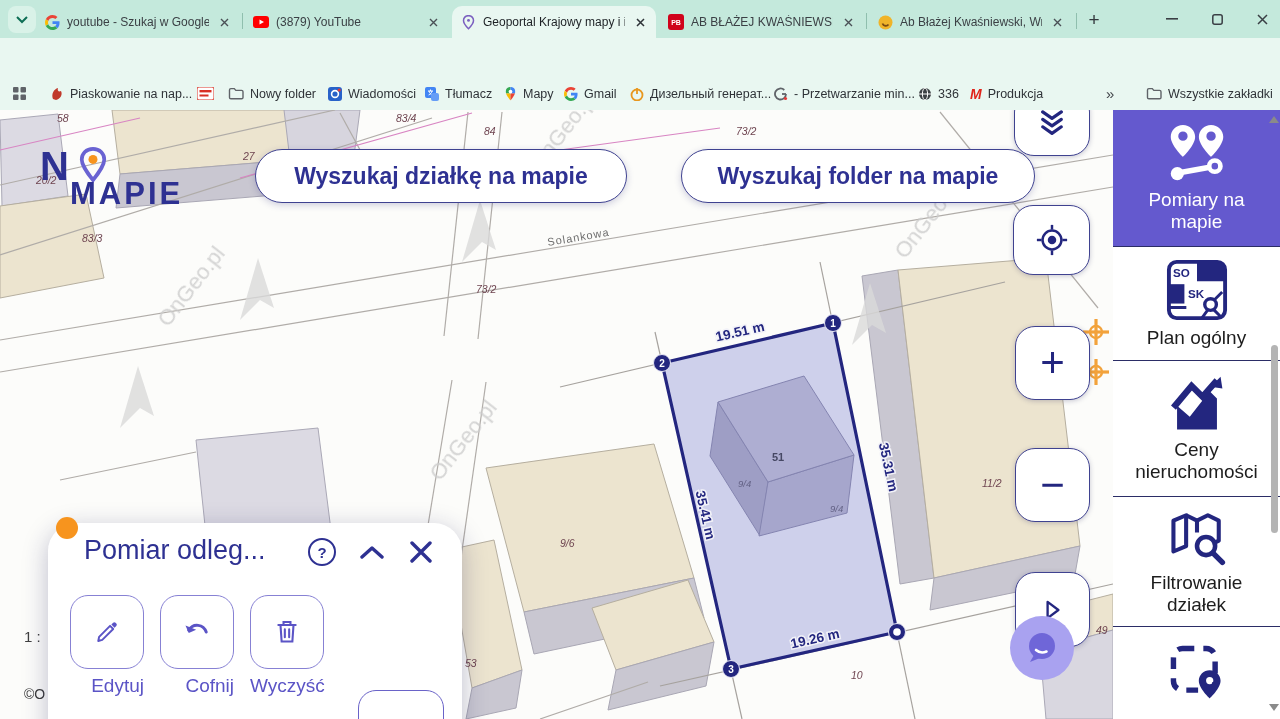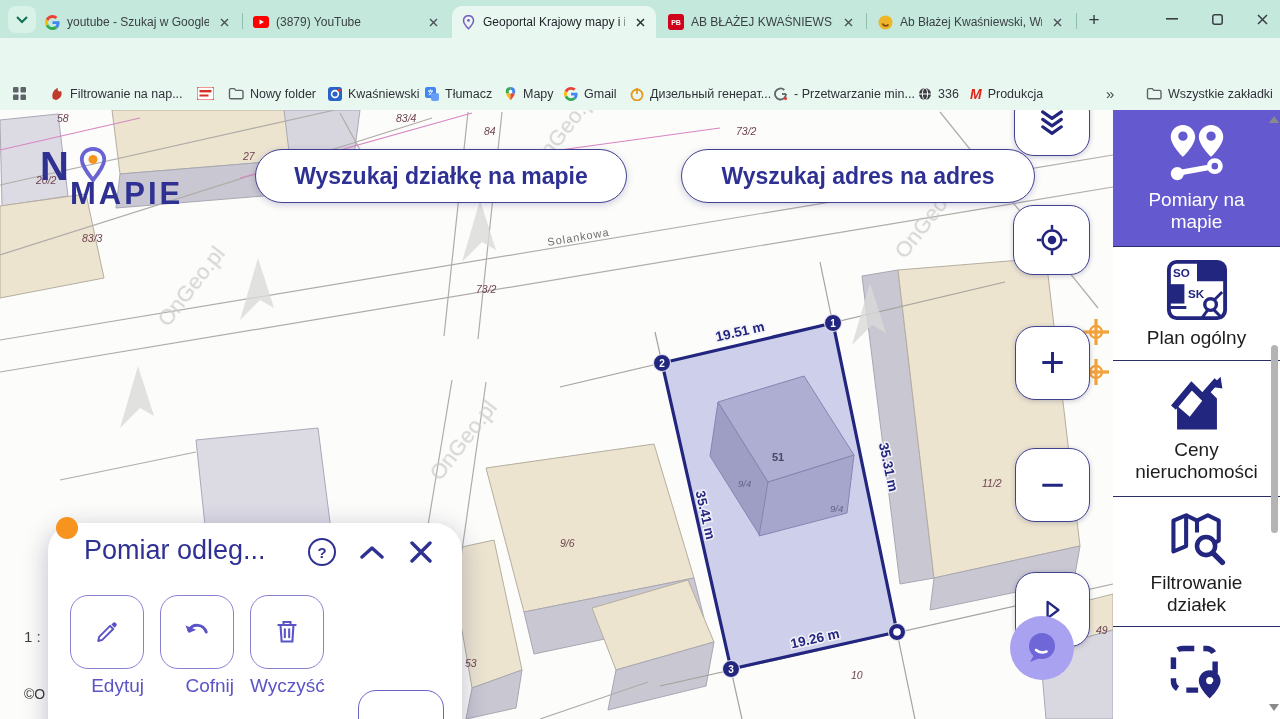--- a/index.html
+++ b/index.html
@@ -219,42 +219,42 @@
           <rect x="8.5" y="8.5" width="5.5" height="5.5" rx="1"></rect>
         </g>
       </svg>
     </div>
   <div class="vsep" style="left:37px;top:84px"></div>
 
   <div class="bm" style="left:50px">
       <svg width="14" height="14">
         <path d="M3 12 C1 7 4 2 8 1 C7 4 9 5 11 4 C13 8 10 12 6 13 Z" fill="#c0392b"></path>
       </svg>
-      <span>Filtrowanie na nap...</span>
+      <span>Piaskowanie na nap...</span>
     </div>
   <div class="bm" style="left:197px">
       <svg width="17" height="13">
         <rect width="17" height="13" rx="2" fill="#fff" stroke="#d93025"></rect>
         <rect x="2.5" y="3" width="12" height="2.4" fill="#d93025"></rect>
         <rect x="2.5" y="7.5" width="9" height="2" fill="#d93025"></rect>
       </svg>
     </div>
   <div class="bm" style="left:228px">
       <svg width="16" height="13">
         <path d="M1.5 3 c0-.8.6-1.4 1.4-1.4 h3.4 l1.5 1.8 h5.8 c.8 0 1.4.6 1.4 1.4 v5.6 c0 .8-.6 1.4-1.4 1.4 H2.9 c-.8 0-1.4-.6-1.4-1.4 Z" fill="none" stroke="#5f6368" stroke-width="1.4"></path>
       </svg>
       <span>Nowy folder</span>
     </div>
   <div class="bm" style="left:328px">
       <svg width="14" height="14">
         <rect width="14" height="14" rx="3" fill="#2962c9"></rect>
         <circle cx="7" cy="7" r="3.4" fill="none" stroke="#fff" stroke-width="1.6"></circle>
         <circle cx="11.2" cy="3" r="1.6" fill="#e53935"></circle>
       </svg>
-      <span>Kwaśniewski</span>
+      <span>Wiadomości</span>
     </div>
   <div class="bm" style="left:425px">
       <svg width="14" height="14">
         <rect width="11" height="11" rx="2" fill="#4285f4"></rect>
         <path d="M3 4 h5 M5.5 2.5 v1.5 M4 4 c.4 2 1.6 3.4 3.4 4 M7 4 c-.4 2-1.6 3.4-3.4 4" stroke="#fff" stroke-width="1" fill="none"></path>
         <rect x="6" y="6" width="8" height="8" rx="2" fill="#669df6"></rect>
       </svg>
       <span>Tłumacz</span>
     </div>
   <div class="bm" style="left:504px">
@@ -447,21 +447,21 @@
   <div class="abs" style="left:40px;top:34px;width:175px;height:76px">
     <span class="abs" style="left:0;top:0;font-size:40px;font-weight:800;color:#2e3192">N</span>
     <svg class="abs" style="left:38px;top:2px" width="30" height="38" viewBox="0 0 24 30">
         <path d="M12 2 C6.5 2 3 6 3 10.5 C3 16 12 27 12 27 C12 27 21 16 21 10.5 C21 6 17.5 2 12 2 Z" fill="none" stroke="#6a63d2" stroke-width="3"></path>
         <circle cx="12" cy="10.5" r="3.6" fill="#f7941e"></circle>
       </svg>
     <span class="abs" style="left:30px;top:32px;font-size:31px;font-weight:800;color:#2e3192;letter-spacing:3px">MAPIE</span>
   </div>
 
   <div class="searchbtn" style="left:255px;width:372px">Wyszukaj działkę na mapie</div>
-  <div class="searchbtn" style="left:681px;width:354px">Wyszukaj adres na adres</div>
+  <div class="searchbtn" style="left:681px;width:354px">Wyszukaj folder na mapie</div>
 
   <div class="mapbtn" style="left:1014px;top:-18px;width:76px;height:64px">
       <svg width="34" height="28" viewBox="0 0 36 30">
         <g stroke="#23267f" stroke-width="3.4" fill="none" stroke-linecap="round" stroke-linejoin="round">
           <polyline points="8,2 18,9 28,2"></polyline>
           <polyline points="8,10 18,17 28,10"></polyline>
           <polyline points="8,18 18,25 28,18"></polyline>
         </g>
       </svg>
     </div>

